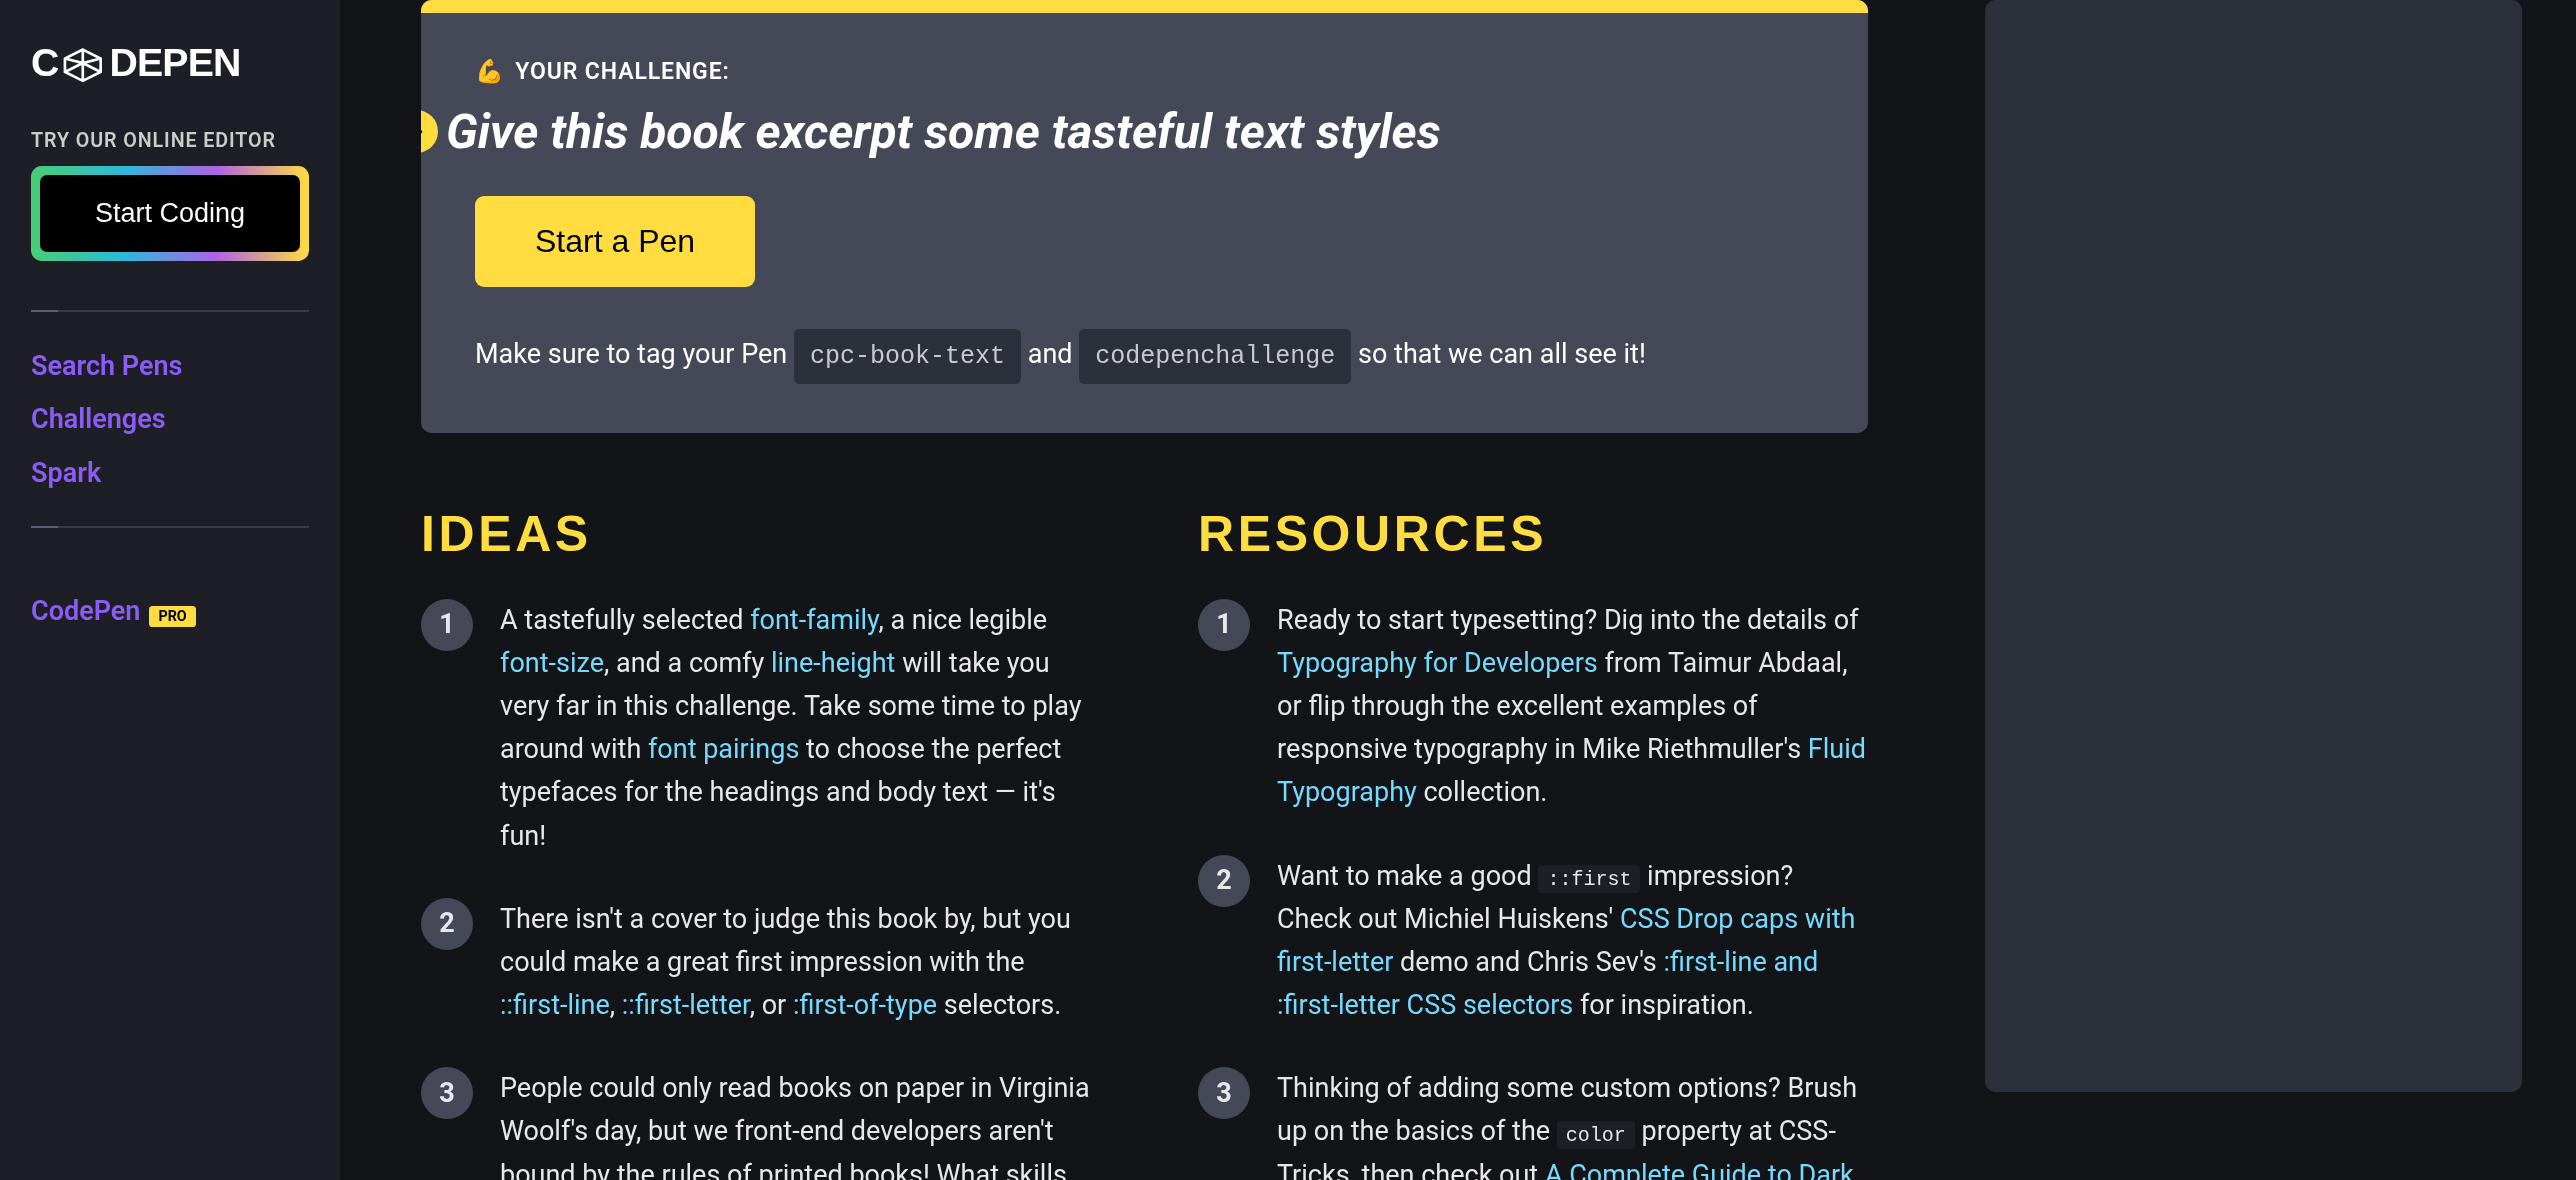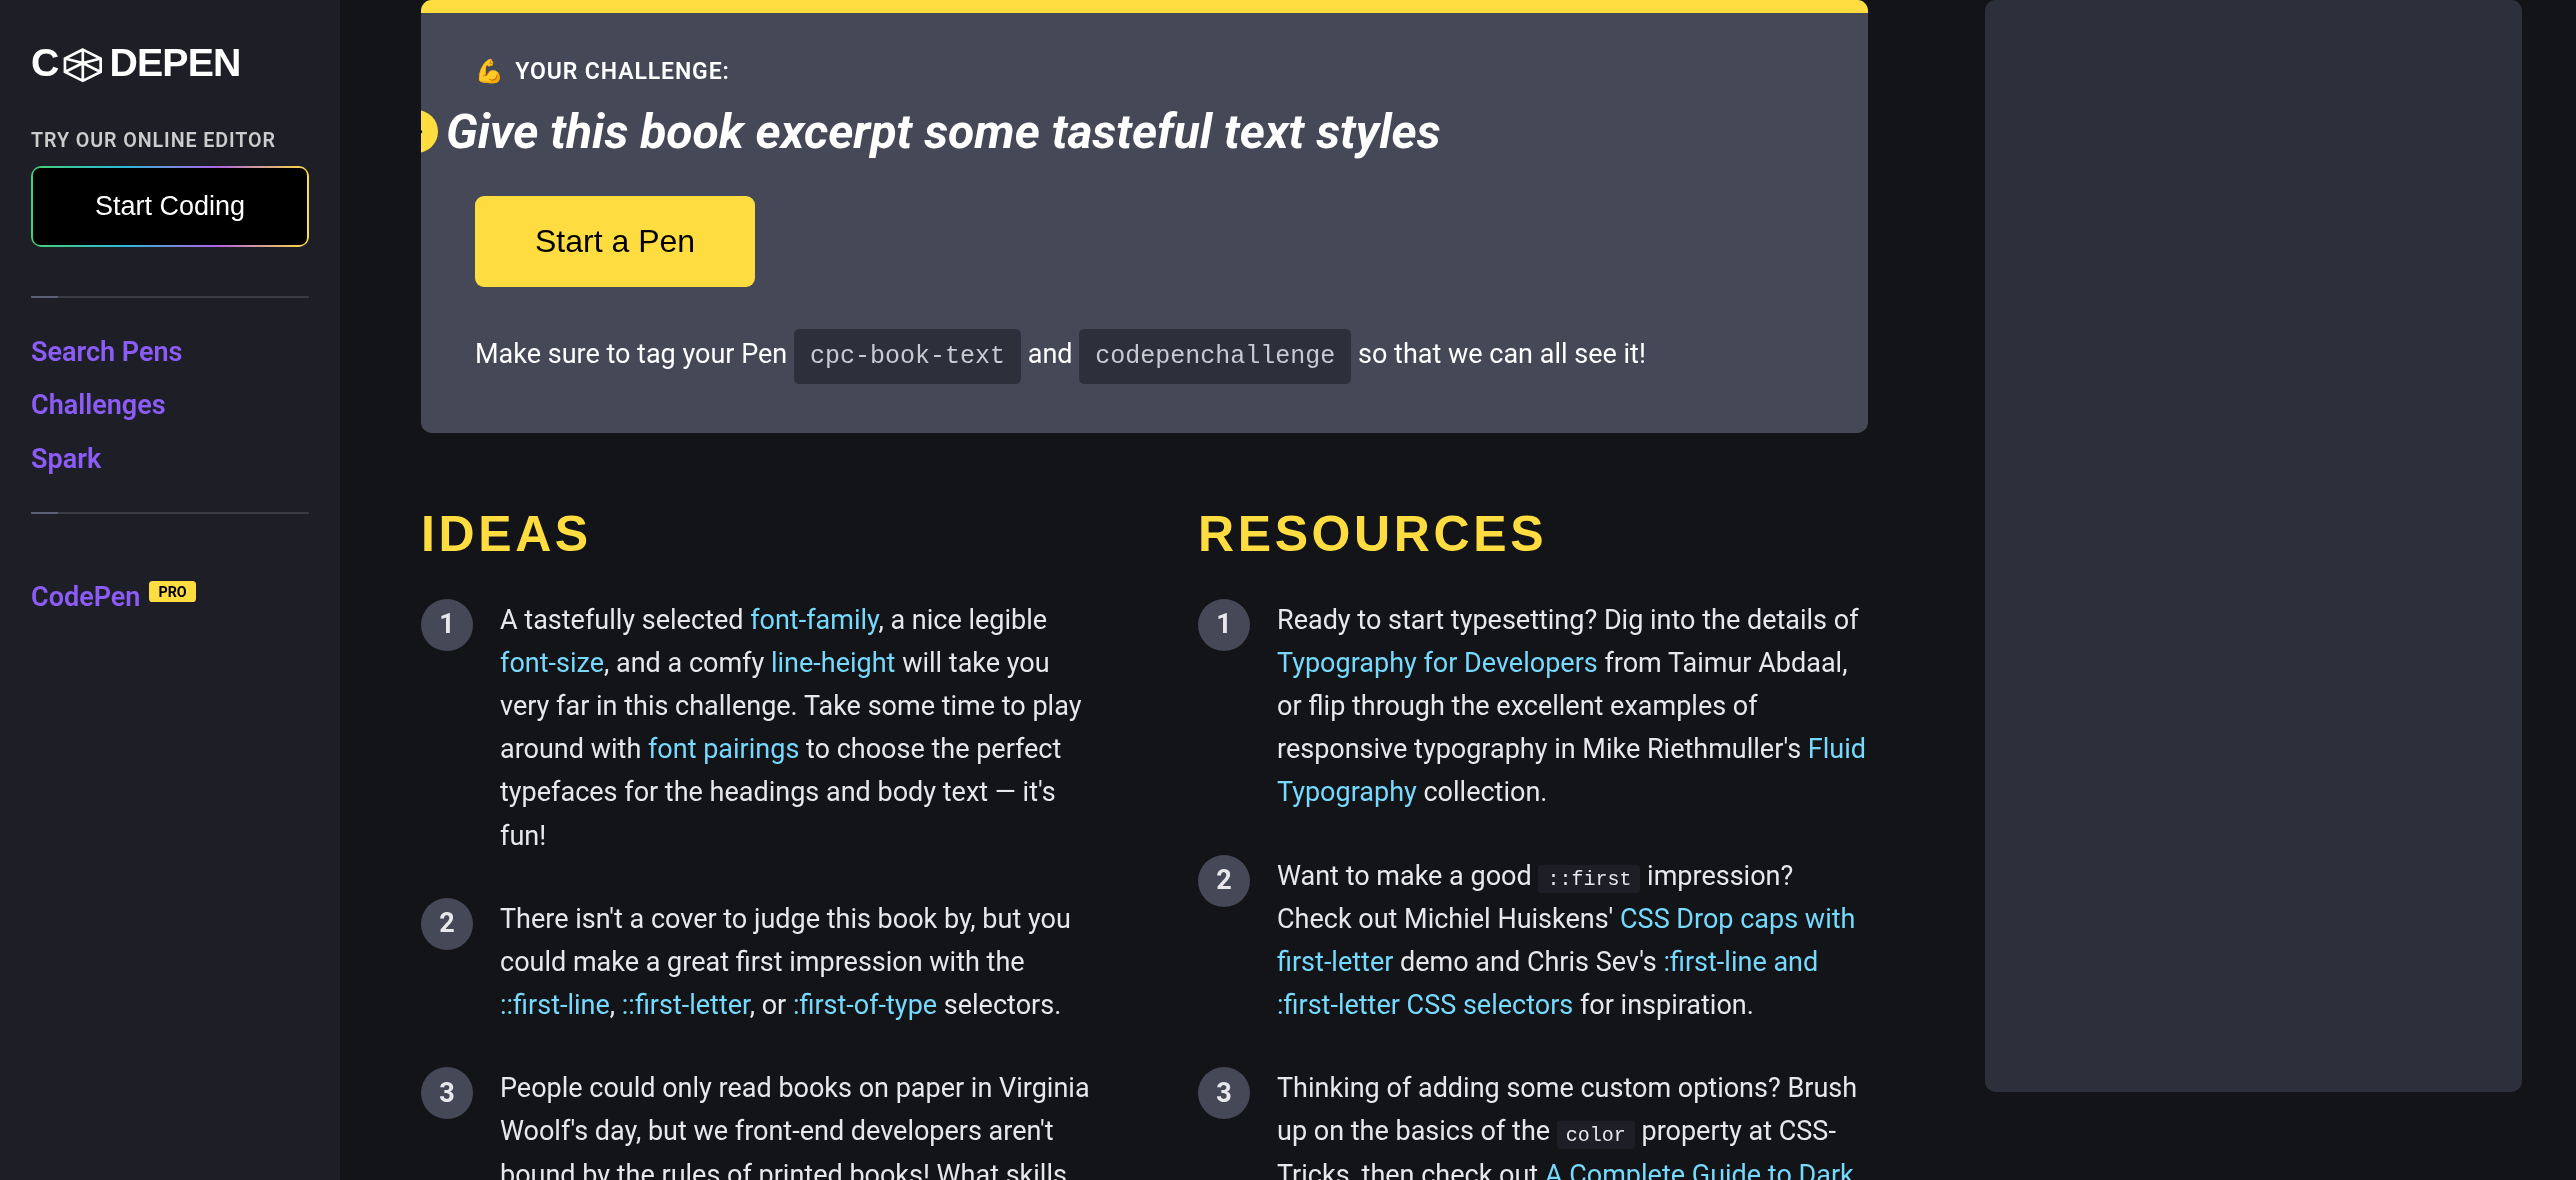--- a/index.html
+++ b/index.html
@@ -44,21 +44,21 @@
       padding: 23px 0;
       font-size: 27px;
       font-weight: 500;
       border-radius: 7.2px;
       cursor: pointer;
       position: relative;
       width: 100%;
     }
     .start-coding-wrap {
       position: relative;
-      padding: 2px;
+      padding: 9px;
       border-radius: 10.7px;
       background: linear-gradient(90deg, #47cf73, #2cbad8, #ae63e4, #ffdd40);
       margin-bottom: 31px;
     }
     .divider {
       height: 1.8px;
       background: #3a3b44;
       margin: 18px 0 27px 0;
       position: relative;
     }
@@ -75,21 +75,21 @@
       display: block;
       color: #8b5cf6;
       text-decoration: none;
       font-size: 27px;
       font-weight: 600;
       padding: 10.7px 0;
       cursor: pointer;
     }
     .pro-item {
       display: flex;
-      align-items: flex-start;
+      align-items: flex-end;
       gap: 9px;
       margin-top: 40px;
     }
     .pro-badge {
       background: #ffdd40;
       color: #000;
       font-size: 14.3px;
       font-weight: 700;
       padding: 2.7px 9px;
       border-radius: 3.6px;

